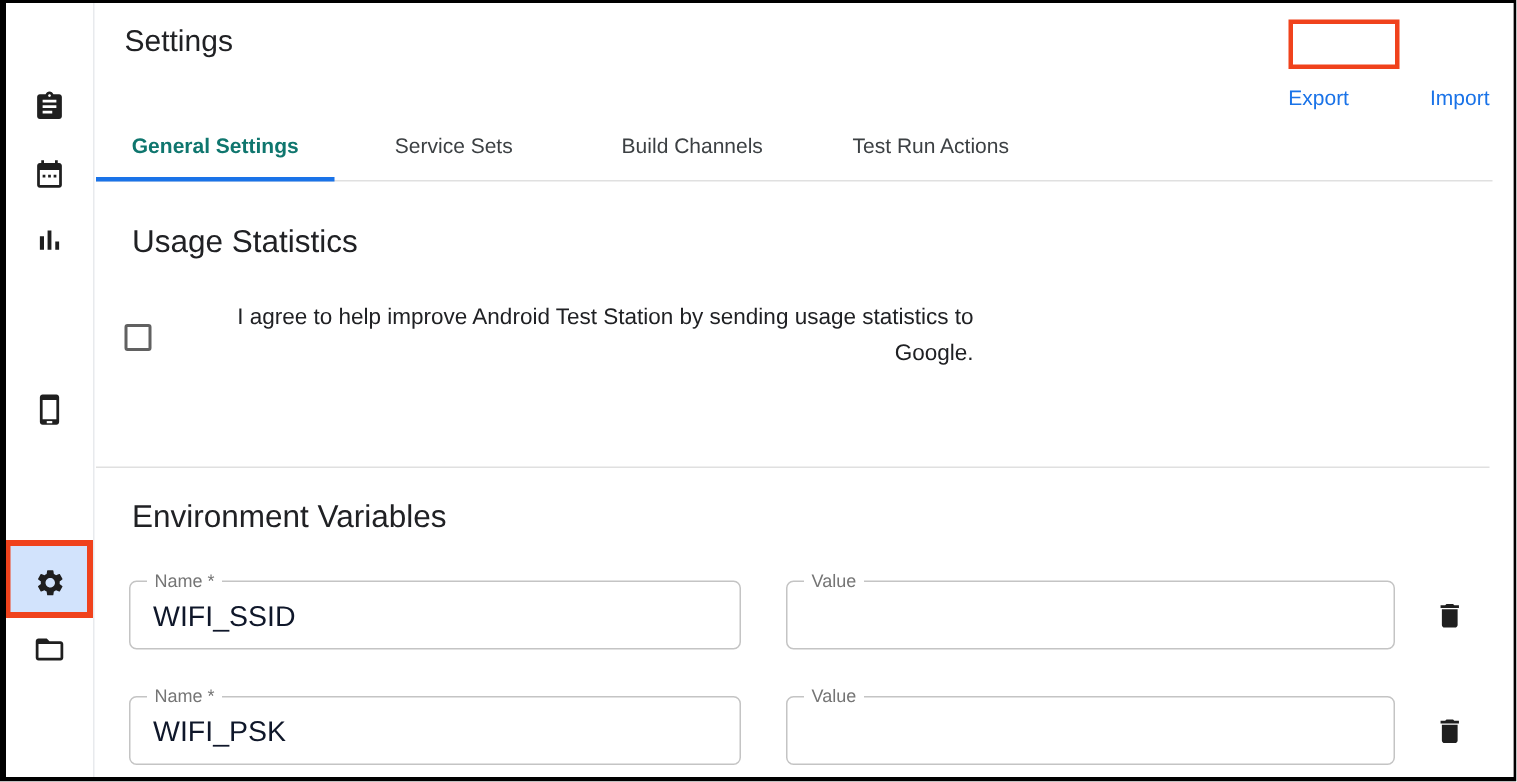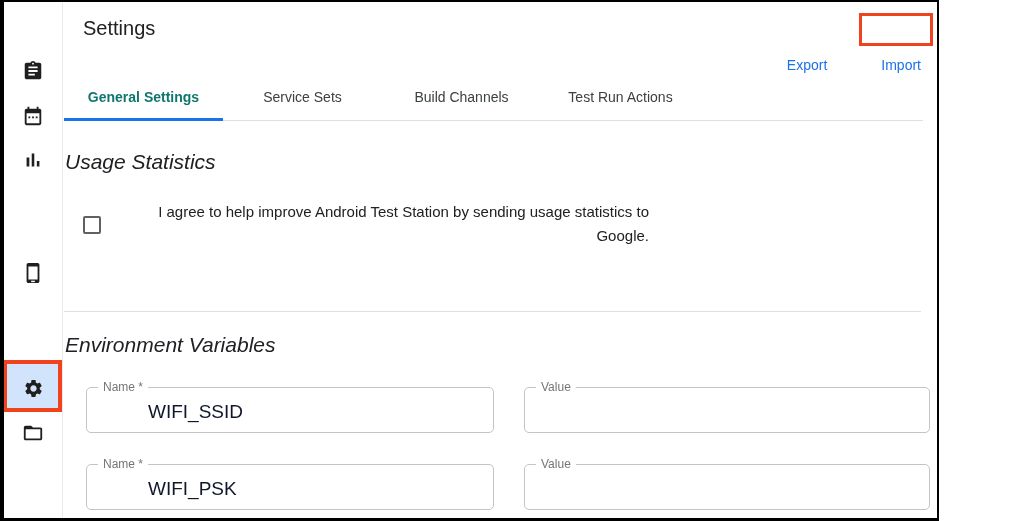--- a/index.html
+++ b/index.html
@@ -1,17 +1,17 @@
 <!DOCTYPE html>
 <html><head>
 <meta charset="utf-8">
 <style>
   * { margin:0; padding:0; box-sizing:border-box; }
   html,body { width:1011px; height:521px; background:#fff; font-family:"Liberation Sans", sans-serif; }
-  .frame { position:relative; width:939px; height:521px; background:#fff;
+  .frame { position:relative; width:1011px; height:521px; background:#fff;
            border:2px solid #000; border-left-width:4px; border-bottom-width:3px; overflow:hidden; }
 
   
   .sidebar { position:absolute; left:0; top:0; bottom:0; width:59px; background:#fff;
              border-right:1px solid #e8eaed; z-index:3; }
   .nav-item { position:absolute; left:8; width:44px; height:32px; display:flex; align-items:center;
               justify-content:center; left:7px; cursor:pointer; z-index:2; }
   .nav-item svg { display:block; }
   .nav-highlight { position:absolute; left:-1px; top:358px; width:59px; height:52px;
                    border:4px solid #f0421c; background:#d2e3fc; z-index:1; }
@@ -23,40 +23,40 @@
   .header-links a { font-size:14px; color:#1a73e8; text-decoration:none; cursor:pointer; }
 
   
   .tabbar { position:absolute; left:0; top:71px; right:14px; height:48px; display:flex;
             border-bottom:1px solid #e0e0e0; }
   .tab { width:159px; display:flex; align-items:center; justify-content:center; position:relative;
          font-size:14px; font-weight:500; color:#3c4043; cursor:pointer; }
   .tab.active { color:#0f766e;font-weight:bold; }
   .tab.active .ink { position:absolute; left:0; right:0; bottom:-1px; height:3px; background:#1a73e8; }
 
-  .section-heading { position:absolute; left:1px; font-size:21px; font-weight:400; color:#202124;font-style:italic; }
+  .section-heading { position:absolute; left:24px; font-size:21px; font-weight:400; color:#202124; }
   .h-usage { top:148px; }
   .h-env { top:331px; }
 
   
   .consent-row { position:absolute; left:19px; top:198px; display:flex; align-items:flex-start;text-align:right; }
   .checkbox { width:18px; height:18px; border:2px solid #616161; border-radius:2px; background:#fff;
               margin-top:16px; flex:none; cursor:pointer; }
   .consent-label { margin-left:8px; width:540px; font-size:15px; line-height:24px; color:#202124; }
   .usage-desc { position:absolute; left:45px; top:252px; width:600px; font-size:15px; line-height:20px;
                 color:#202124; }
   .usage-desc a { color:#1a73e8; text-decoration:none; cursor:pointer; }
 
   .divider { position:absolute; left:0; right:16px; top:309px; height:1px; background:#e0e0e0; }
 
   
   .env-row { position:absolute; left:22px; display:flex; align-items:center; }
   .env-row.r0 { top:385px; }
   .env-row.r1 { top:462px; }
-  .field { position:relative; height:46px; border:1px solid #c4c4c4; border-radius:5px; background:#fff;padding-left:46px; }
+  .field { position:relative; height:46px; border:1px solid #c4c4c4; border-radius:5px; background:#fff; }
   .field.name { width:408px; }
   .field.value { width:406px; margin-left:30px; }
   .float-label { position:absolute; top:-8px; left:11px; background:#fff; padding:0 5px;
                  font-size:12px; color:#757575; line-height:14px; white-space:nowrap; }
   .field input { border:none; outline:none; width:100%; height:100%; background:transparent;
                  font-family:"Liberation Sans", sans-serif; font-size:19px; color:#0f172a; padding:4px 0 0 15px; }
   .trash-btn { margin-left:18px; width:36px; height:36px; border:none; background:transparent;
                display:flex; align-items:center; justify-content:center; cursor:pointer; }
 
   

